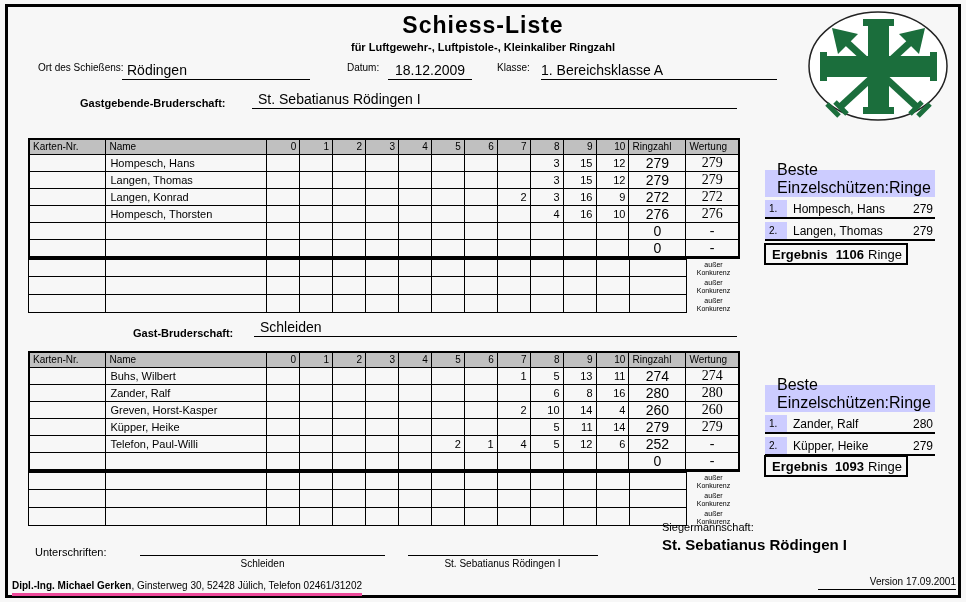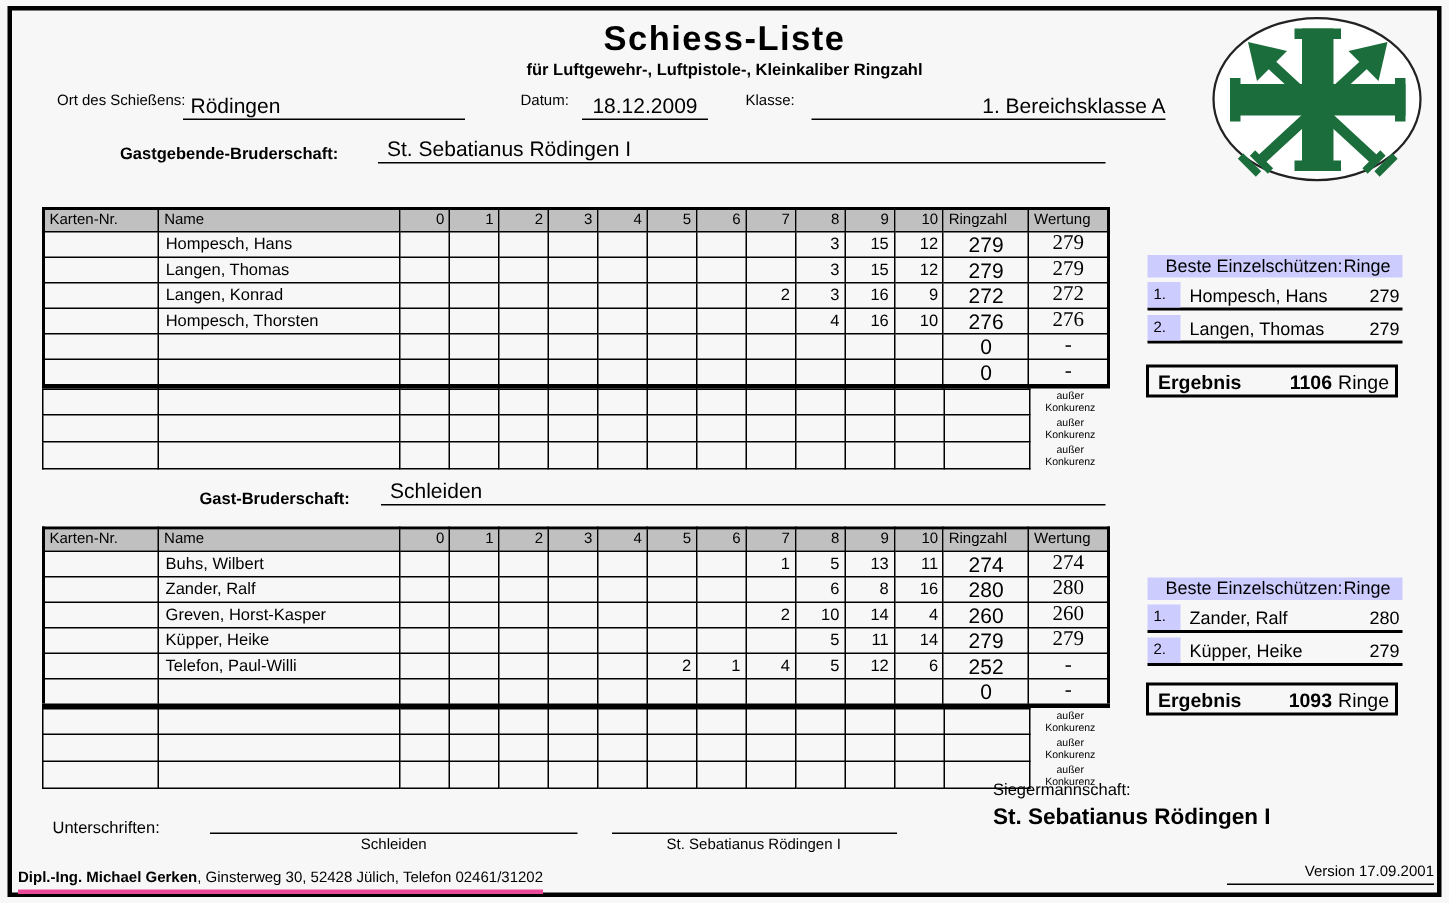--- a/index.html
+++ b/index.html
@@ -36,28 +36,28 @@
   .scoretable td.num{text-align:right;padding-right:3px;}
   .scoretable td.ring{text-align:center;font-size:14px;}
   .scoretable td.wert{text-align:center;font-size:14px;font-family:"Liberation Serif","DejaVu Serif",serif;}
   .extrawrap{display:flex;}
   .scoretable.extra{border-left:1px solid #000;}
   .xlabels{width:53px;display:flex;flex-direction:column;}
   .xlabel{height:18px;font-size:7px;line-height:8px;text-align:center;padding-top:2px;}
 
   
   .panel{width:170px;}
-  .panel-header{height:15px;background:var(--lav);display:flex;align-items:flex-start;font-size:12px;}
+  .panel-header{height:27px;background:var(--lav);display:flex;align-items:flex-end;font-size:16px;}
   .panel-header .pt{flex:1;padding-left:12px;}
   .panel-header .pr{padding-right:8px;}
   .panel-row{margin-top:3px;height:19px;border-bottom:2px solid #000;display:flex;align-items:stretch;}
   .panel-row .rank{width:22px;background:var(--lav);font-size:10px;display:flex;align-items:center;padding-left:4px;}
   .panel-row .pname{flex:1;font-size:12px;display:flex;align-items:center;padding-left:6px;}
   .panel-row .pringe{font-size:12px;display:flex;align-items:center;padding-right:2px;}
-  .ergbox{width:168px;height:22px;border:2px solid #000;display:flex;align-items:center;}
+  .ergbox{width:144px;height:22px;border:2px solid #000;display:flex;align-items:center;}
   .ergbox .el{font-size:13px;font-weight:bold;padding-left:6px;flex:1;}
   .ergbox .ev{font-size:13px;font-weight:bold;}
   .ergbox .eu{font-size:13px;padding:0 4px;}
 
   .winner-label{font-size:11px;}
   .winner-name{font-size:15px;font-weight:bold;margin-top:3px;}
   .sig-label{font-size:11px;}
   .sigline{height:14px;border-bottom:1px solid #000;}
   .signame{font-size:10px;text-align:center;}
   .footer{font-size:10px;border-bottom:3px solid #ec4899;padding-bottom:2px;white-space:nowrap;}
@@ -96,21 +96,21 @@
     <line x1="41" y1="104" x2="29" y2="92"></line>
     <line x1="33" y1="106" x2="21" y2="94"></line>
   </g>
 </svg>
 
 <div class="abs flabel" style="left:38px;">Ort des Schießens:</div>
 <div class="abs fvalue" style="left:122px;width:188px;padding-left:5px;">Rödingen</div>
 <div class="abs flabel" style="left:347px;">Datum:</div>
 <div class="abs fvalue" style="left:388px;width:84px;text-align:center;">18.12.2009</div>
 <div class="abs flabel" style="left:497px;text-align:right;">Klasse:</div>
-<div class="abs fvalue" style="left:541px;width:236px;text-align:right;">1. Bereichsklasse A</div>
+<div class="abs fvalue" style="left:541px;width:236px;text-align:left;">1. Bereichsklasse A</div>
 
 <div class="abs blabel" style="left:80px;top:97px;">Gastgebende-Bruderschaft:</div>
 <div class="abs bvalue" style="left:252px;top:91px;width:485px;">St. Sebatianus Rödingen I</div>
 
 <div class="abs scoreblock" style="left:28px;top:138px;">
     <table class="scoretable main">
       <colgroup>
         <col style="width:77px">
         <col style="width:161px">
         <col style="width:33px">

